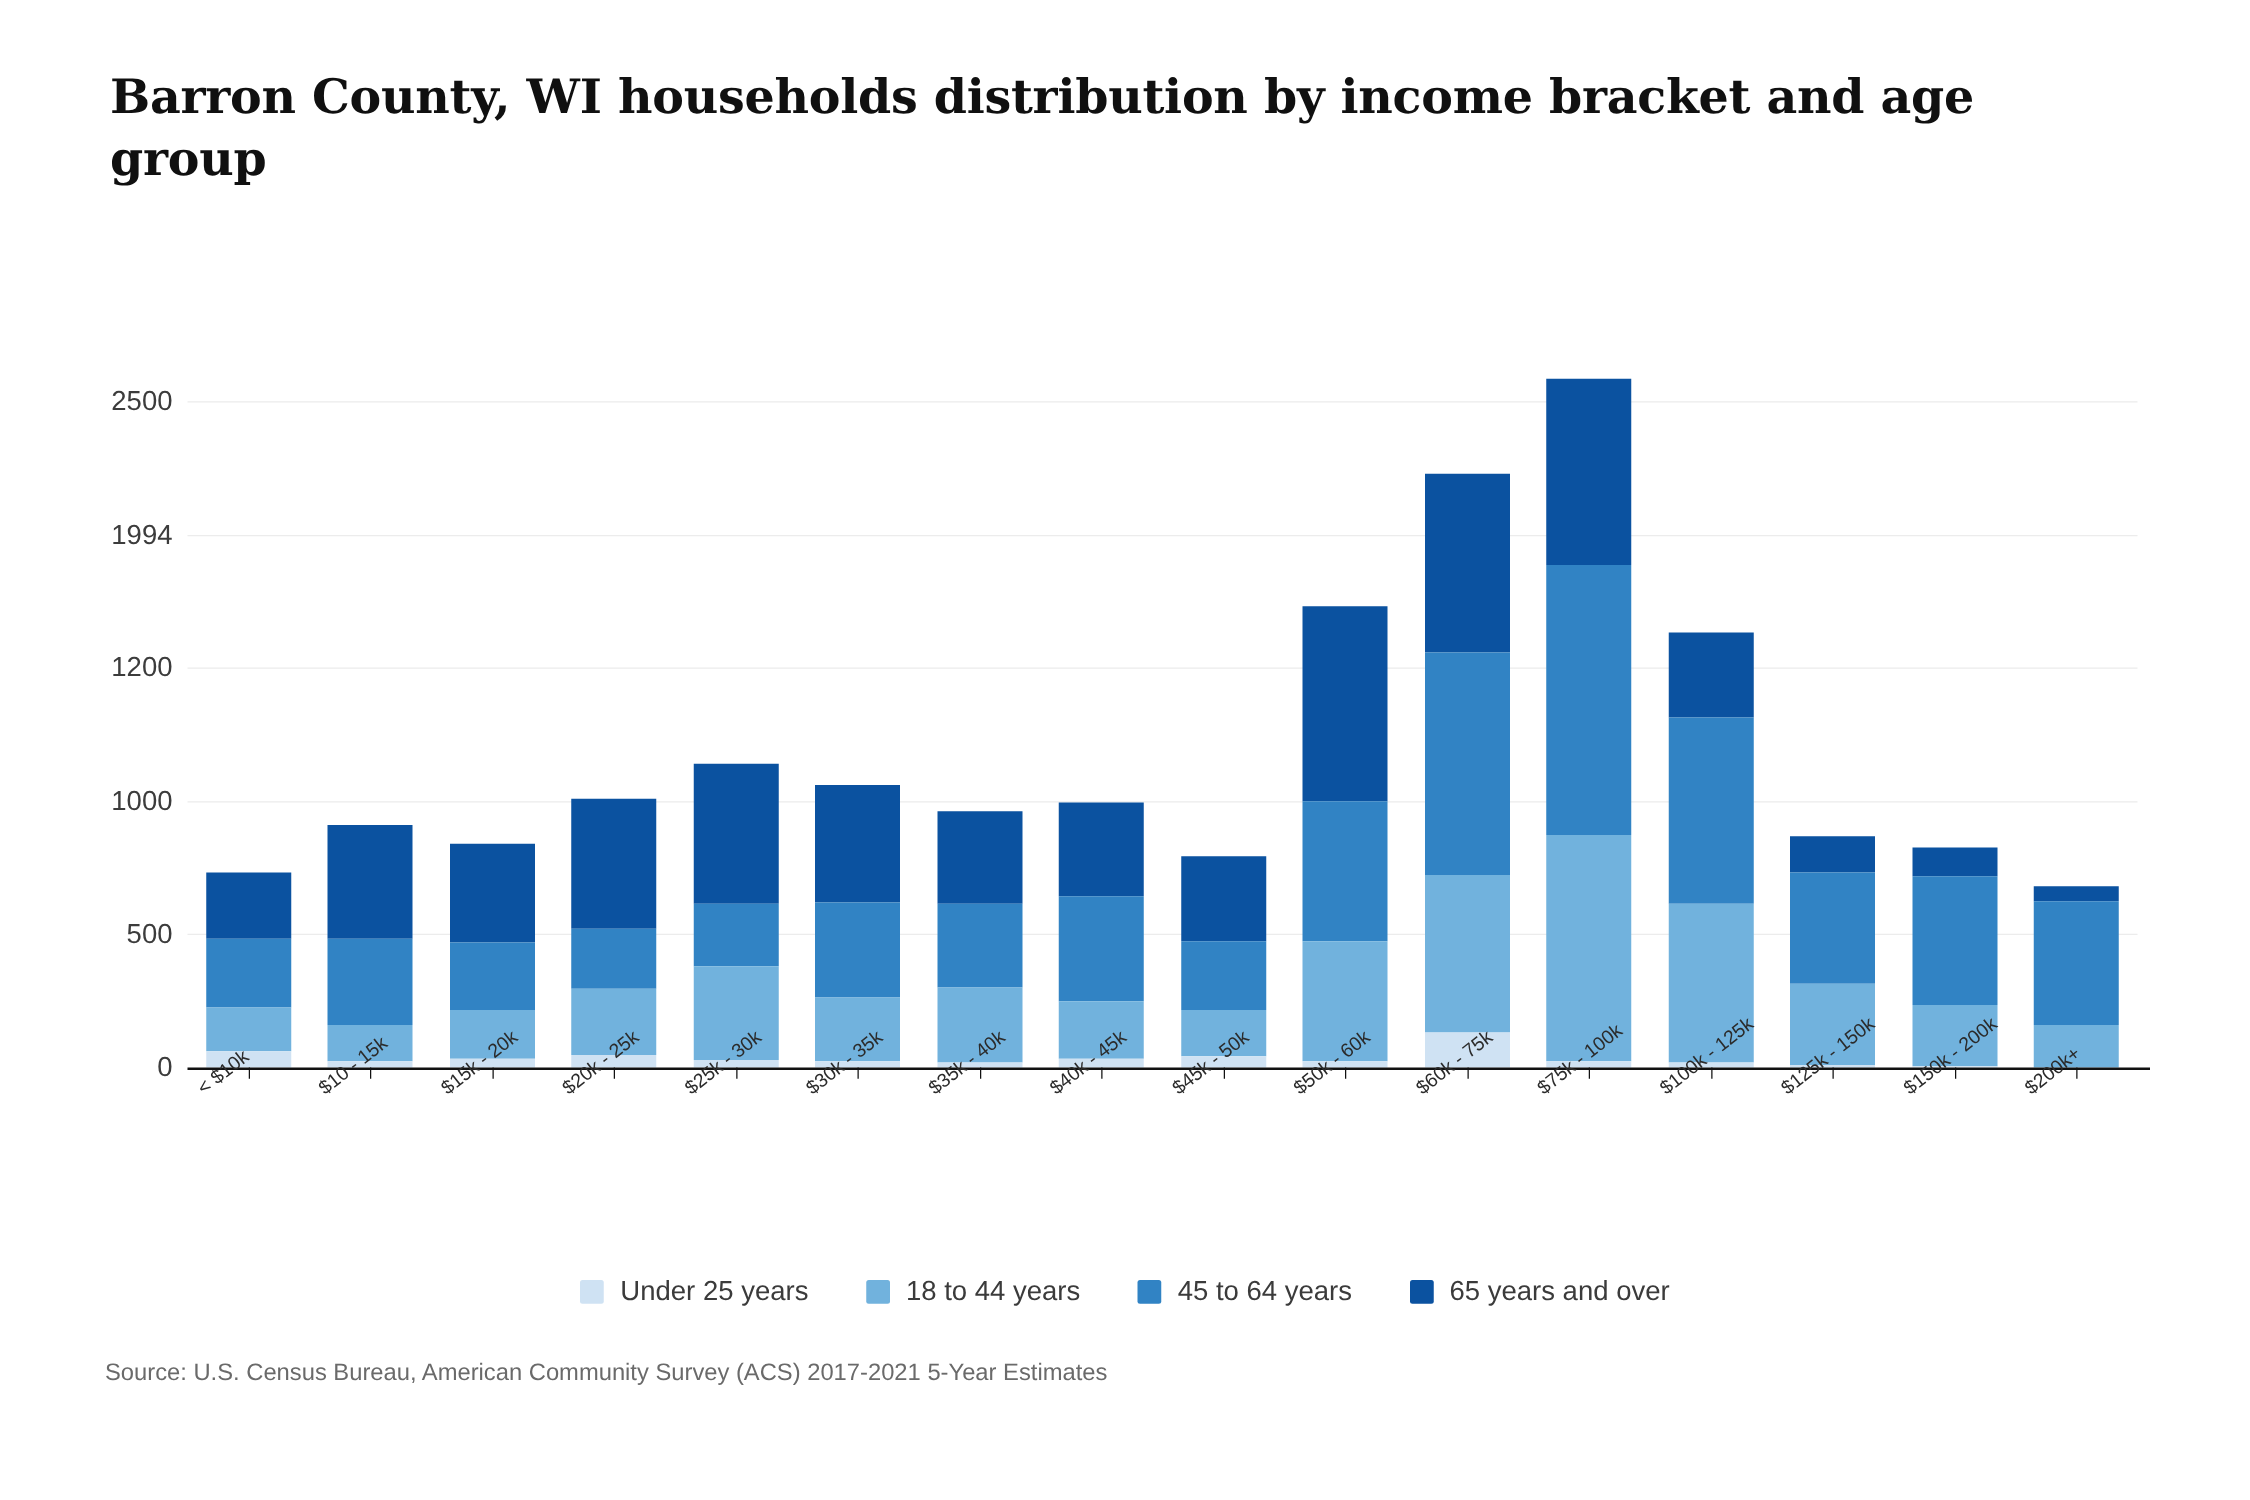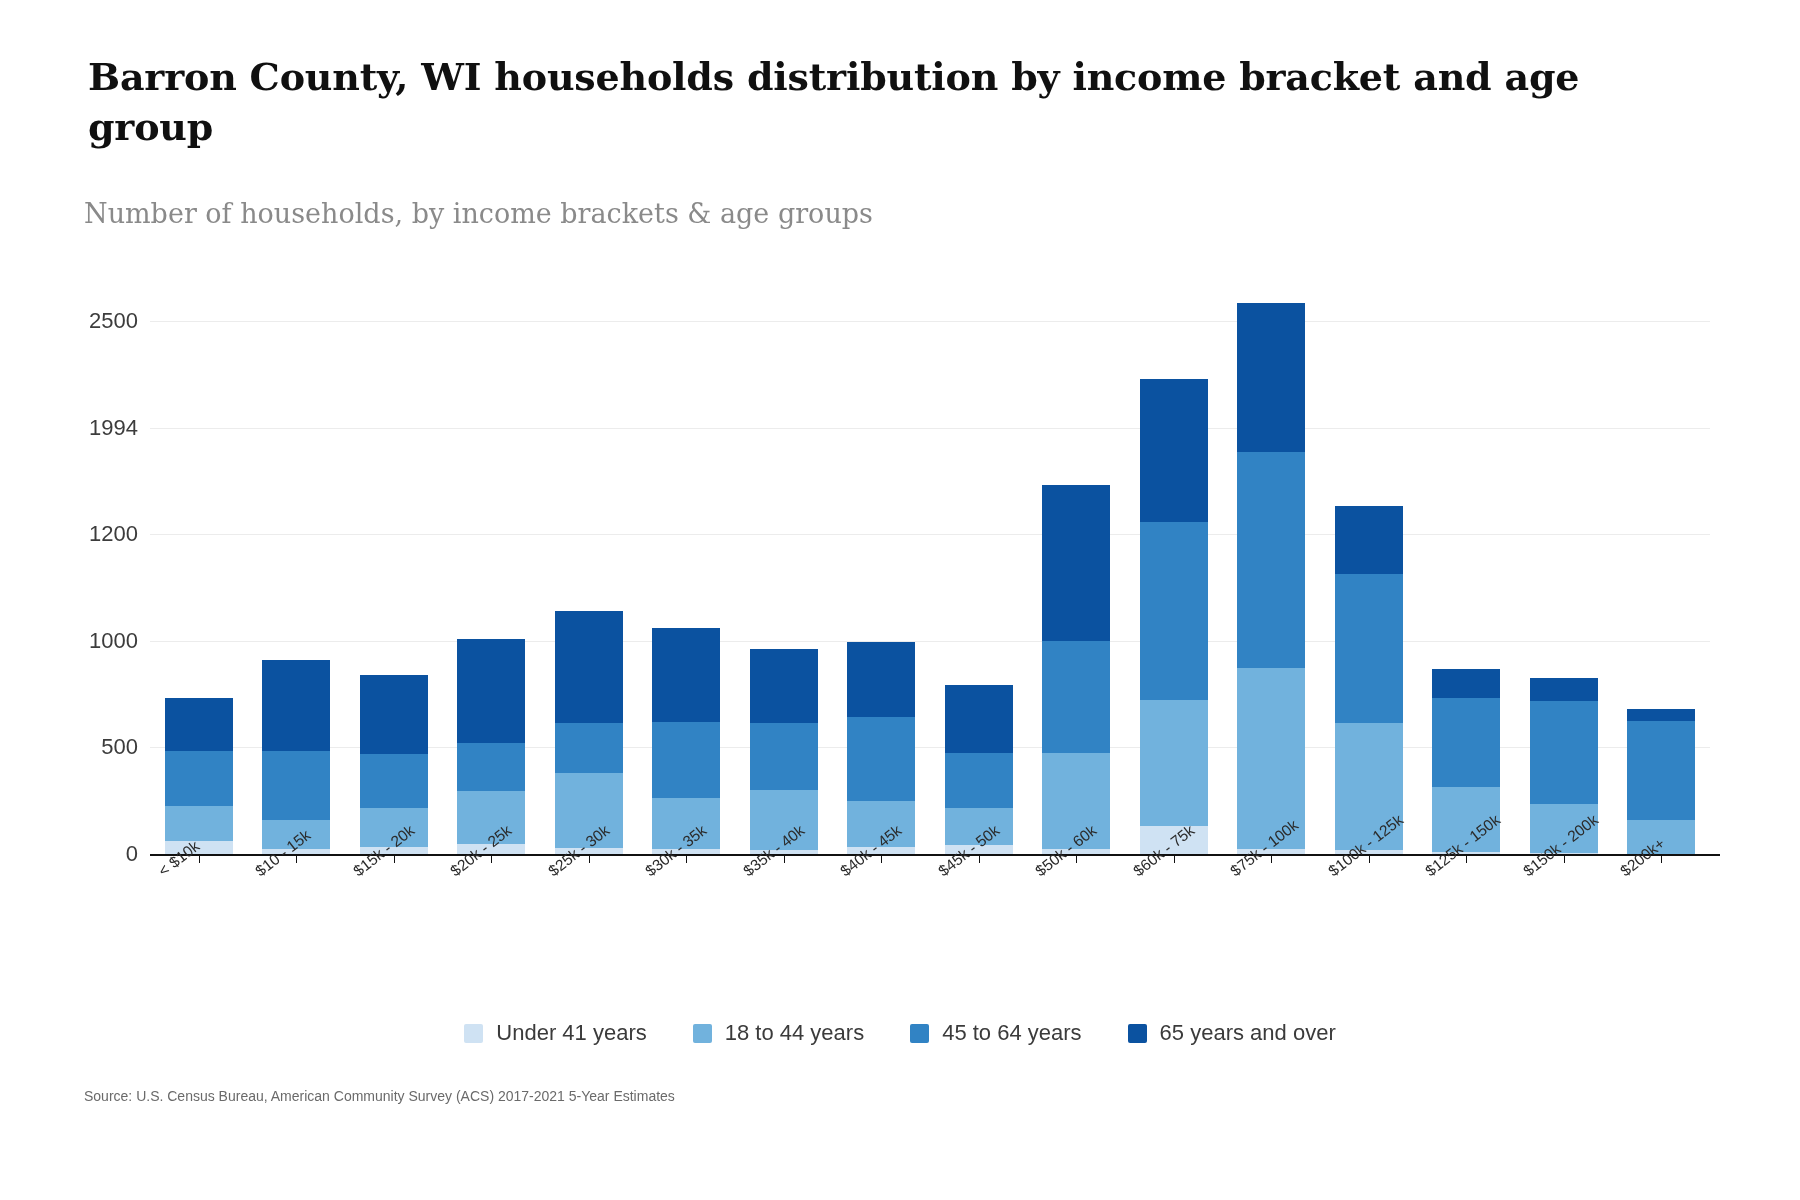--- a/index.html
+++ b/index.html
@@ -70,35 +70,34 @@
   .legend{
     position:absolute;left:0;right:0;top:1020px;
     display:flex;justify-content:center;align-items:center;gap:46px;
   }
   .legend-item{display:flex;align-items:center;gap:13px;}
   .swatch{width:19px;height:19px;border-radius:2px;display:block;}
   .legend-label{font-size:22px;color:#3b3b3b;font-family:"Liberation Sans",sans-serif;}
 
   .source{
     position:absolute;left:84px;top:1088px;
-    font-size:14px;color:#6a6a6a;font-family:"Liberation Sans",sans-serif;
+    font-size:19px;color:#6a6a6a;font-family:"Liberation Sans",sans-serif;
   }
   .brand{
     position:absolute;right:78px;top:1068px;
     font-size:44px;font-weight:700;letter-spacing:-1.4px;color:#0b0b0b;
     font-family:"Liberation Sans",sans-serif;
   }
 </style>
 </head>
 <body>
 
 <div class="page">
 
   <div class="title">Barron County, WI households distribution by income bracket and age group</div>
-  <div class="subtitle">Number of households, by income brackets &amp; age groups</div>
 
   <div class="plot">
     <div id="grid-layer">
         <div class="gridline" style="top: 447.462px;"></div>
         <div class="gridline" style="top: 340.923px;"></div>
         <div class="gridline" style="top: 234.385px;"></div>
         <div class="gridline" style="top: 127.846px;"></div>
         <div class="gridline" style="top: 21.3077px;"></div>
       </div>
     <div id="ytick-layer">
@@ -242,21 +241,21 @@
         <div class="xlab" style="left: 1174.75px;">$100k - 125k</div>
         <div class="xlab" style="left: 1272.25px;">$125k - 150k</div>
         <div class="xlab" style="left: 1369.75px;">$150k - 200k</div>
         <div class="xlab" style="left: 1467.25px;">$200k+</div>
       </div>
   </div>
 
   <div class="legend" id="legend">
       <div class="legend-item">
         <span class="swatch" style="background: rgb(207, 226, 243);"></span>
-        <span class="legend-label">Under 41 years</span>
+        <span class="legend-label">Under 25 years</span>
       </div>
       <div class="legend-item">
         <span class="swatch" style="background: rgb(113, 178, 221);"></span>
         <span class="legend-label">18 to 44 years</span>
       </div>
       <div class="legend-item">
         <span class="swatch" style="background: rgb(49, 131, 196);"></span>
         <span class="legend-label">45 to 64 years</span>
       </div>
       <div class="legend-item">

